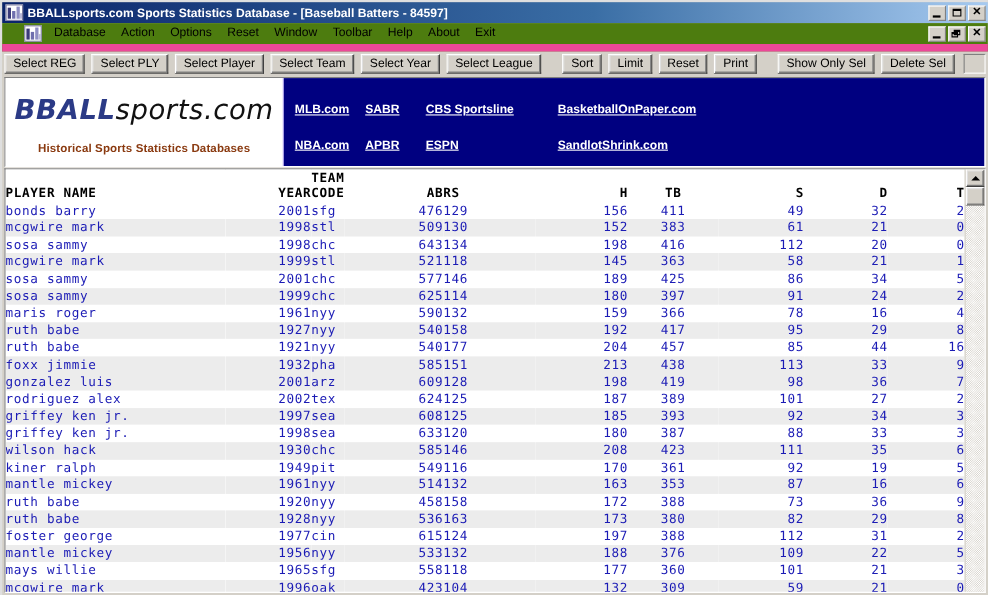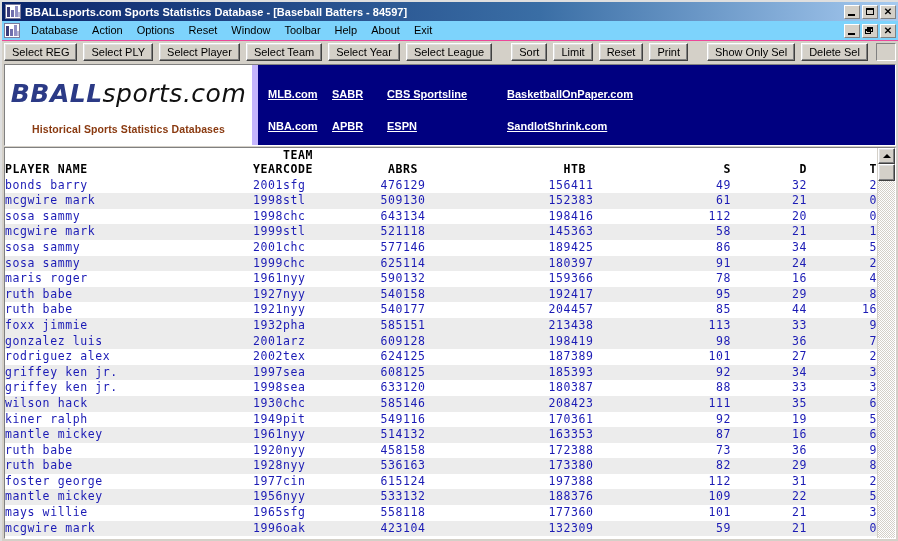--- a/index.html
+++ b/index.html
@@ -87,26 +87,26 @@
   .wbtn .g { position:absolute; left:0; right:0; top:0; bottom:0; }
   .wmin .g::after { content:""; position:absolute; left:3px; bottom:2px; width:7px; height:2px; background:#000; }
   .wmax .g::after { content:""; position:absolute; left:3px; top:2px; width:8px; height:7px; border:1px solid #000; border-top-width:2px; box-sizing:border-box; }
   .wrestore .g::after { content:""; position:absolute; left:4px; top:2px; width:6px; height:5px; border:1px solid #000; border-top-width:2px; box-sizing:border-box; }
   .wrestore .g::before { content:""; position:absolute; left:2px; top:4px; width:6px; height:5px; border:1px solid #000; border-top-width:2px; box-sizing:border-box; background:#d4d0c8; }
   .wclose .g { color:#000; font-size:10px; font-weight:bold; line-height:12px; }
 
   
   .menubar {
     height: 19px;
-    background: #7dd3fc;
+    background: #4d7c0f;
     display: flex;
     align-items: center;
-    padding-left: 2px;
-    flex: none;
-    border-bottom: 1px solid #ec4899;
+    padding-left: 20px;
+    flex: none;
+    border-bottom: 7px solid #ec4899;
   }
   .menubar .mdi-icon { margin-right: 4px; }
   .menuitem {
     padding: 2px 7px 2px 7px;
     font-size: 11px;
     color: #000;
     white-space: nowrap;
     line-height: 13px;
   }
   .menubar .wbtns { margin-left: auto; margin-right: 2px; }
@@ -158,21 +158,21 @@
     box-sizing: border-box;
     border: 1px solid;
     border-color: #808080 #ffffff #ffffff #808080;
     background: #ffffff;
     overflow: hidden;
   }
   .logo-cell {
     width: 253px;
     flex: none;
     background: #ffffff;
-    border-right: 6px solid #c4b5fd;
+    border-right: 1px solid #c4b5fd;
     display: flex;
     flex-direction: column;
     justify-content: center;
     align-items: center;
     padding-top: 4px;
     box-sizing: border-box;
   }
   .logo-main {
     font-family: "DejaVu Sans", sans-serif;
     font-size: 25px;
@@ -262,21 +262,21 @@
     color: #1b1bb5;
     letter-spacing: 0.6px;
   }
   tbody tr.alt td { background: #ececec; }
   .c-name { width: 200px; text-align: left; padding-left: 4px; box-sizing: border-box; }
   .c-year { width: 78px; text-align: right; margin-top: 48px; }
   .c-team { width: 30px; text-align: left; padding-left: 22px; box-sizing: border-box; }
   .c-ab   { width: 90px; text-align: right; }
   .c-rs   { width: 84px; text-align: left; }
   .c-h    { width: 84px; text-align: right; }
-  .c-tb   { width: 82px; text-align: left; }
+  .c-tb   { width: 82px; text-align: center; }
   .c-s    { width: 78px; text-align: right; }
   .c-d    { width: 76px; text-align: right; }
   .c-t    { width: 70px; text-align: right; }
 
   
   .vscroll {
     width: 17px;
     flex: none;
     background: #d4d0c8;
     position: relative;

